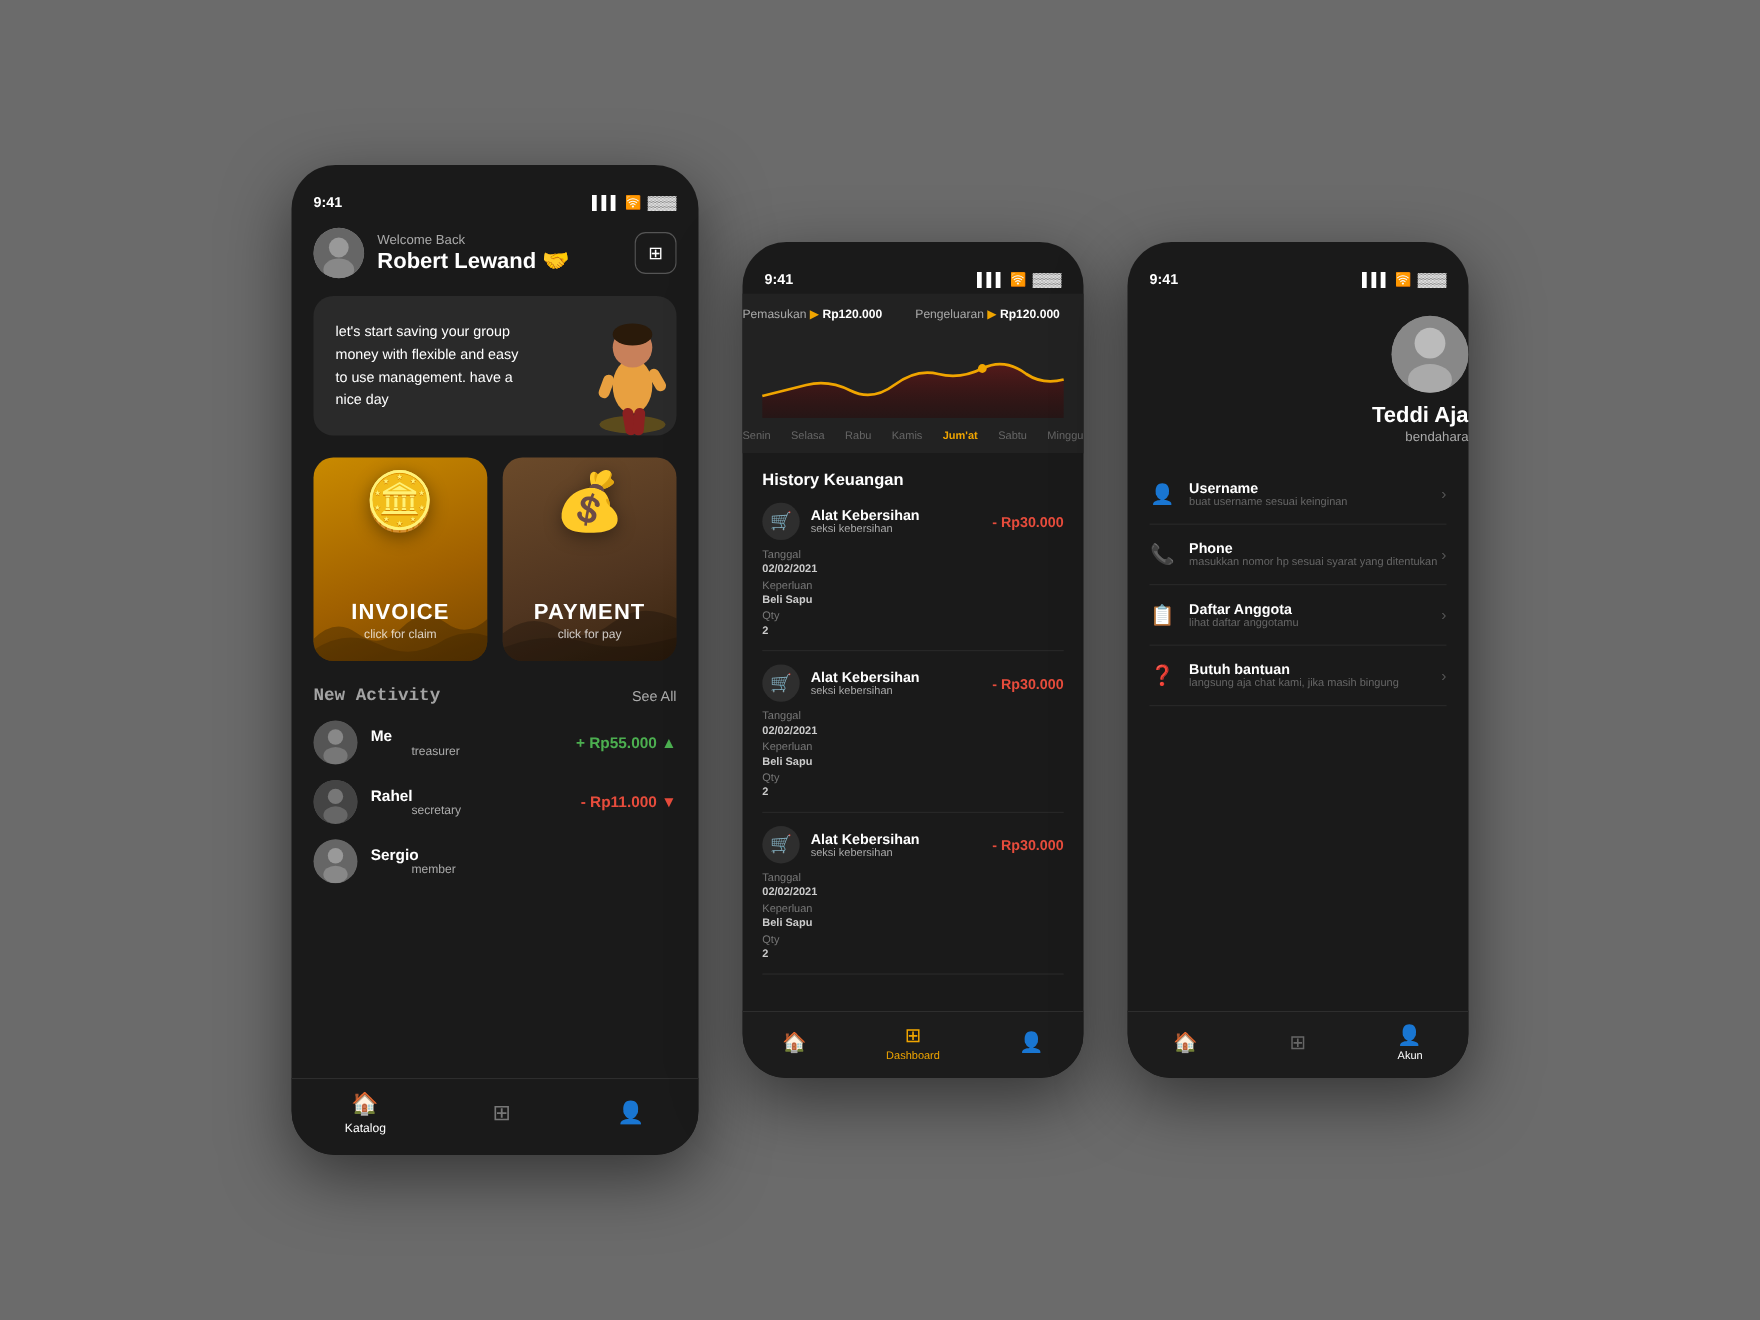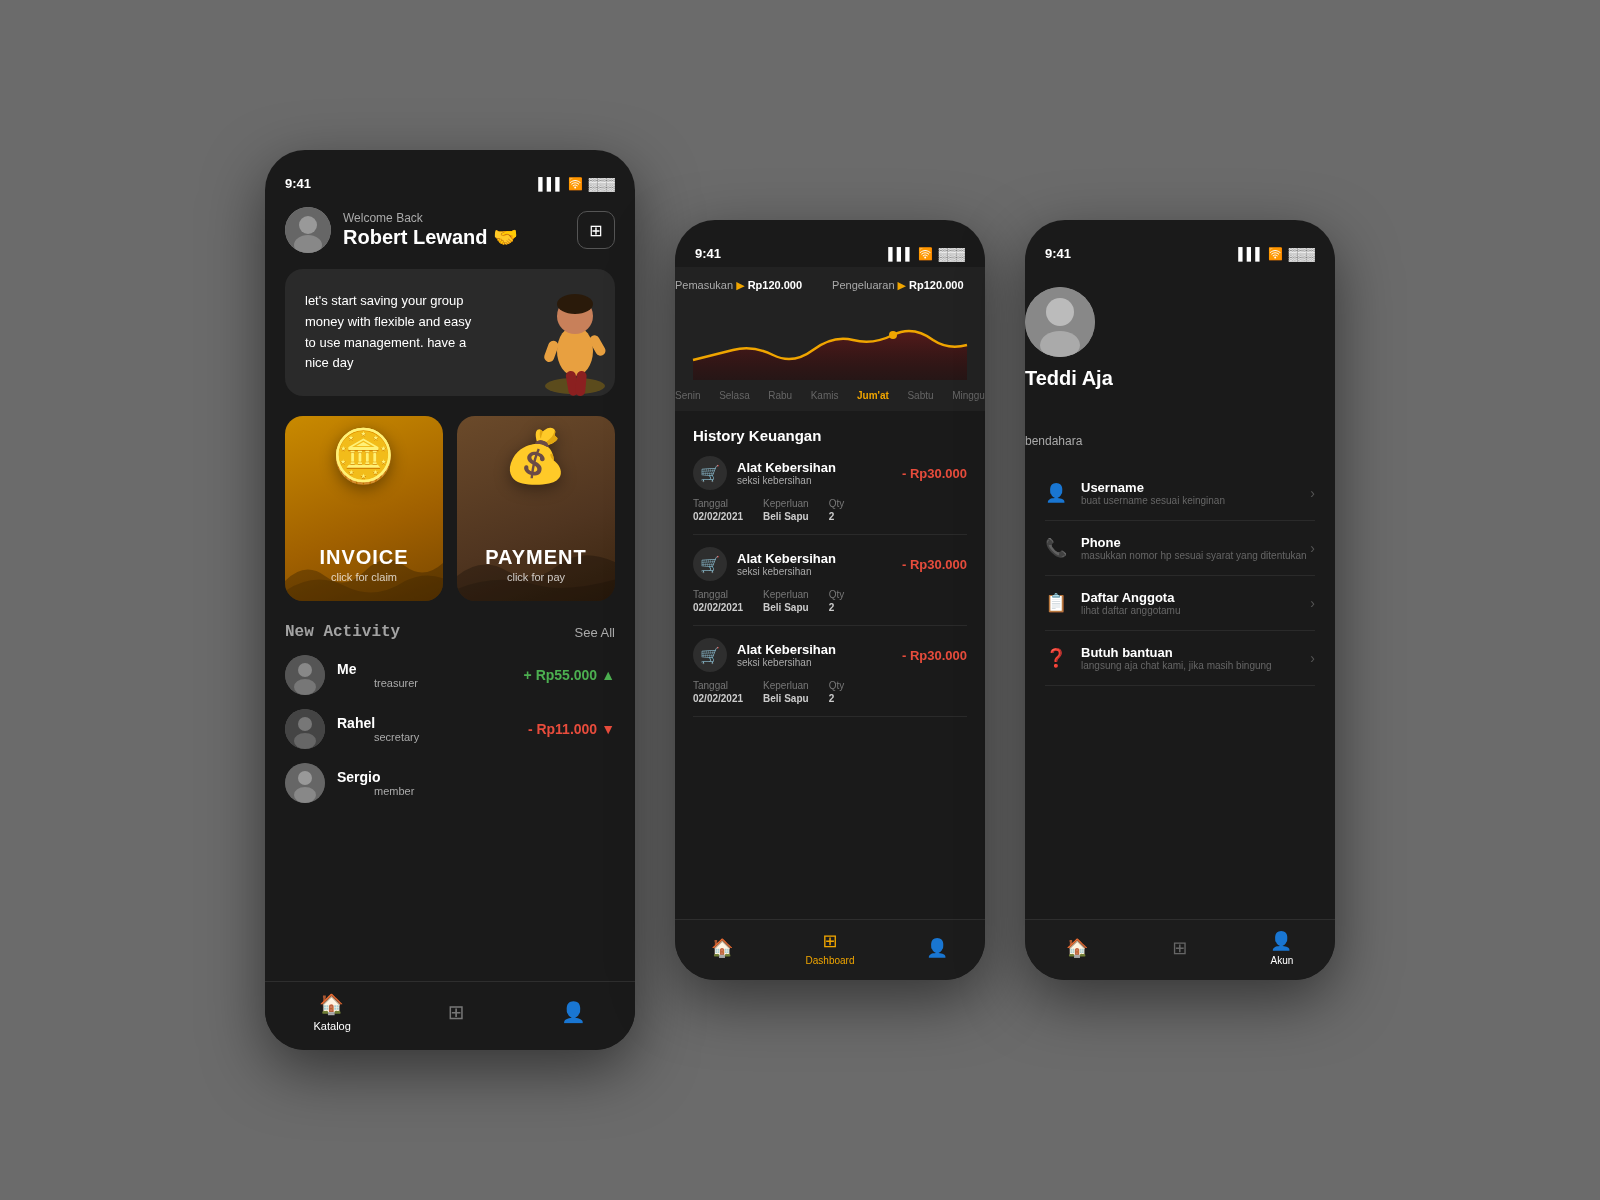--- a/index.html
+++ b/index.html
@@ -232,23 +232,24 @@
       display: flex; align-items: center; justify-content: center;
       font-size: 16px;
       color: #aaa;
     }
     .hist-name { color: #fff; font-size: 13px; font-weight: 600; }
     .hist-cat { color: #aaa; font-size: 10px; }
     .hist-amount { color: #e74c3c; font-size: 13px; font-weight: 700; }
 
     .history-details {
       display: flex;
-      gap: 20px;
+      gap: 4px;
       font-size: 10px;
       color: #777;
+      flex-direction: column;
     }
     .hist-detail-label { margin-bottom: 2px; }
     .hist-detail-value { color: #ccc; font-weight: 600; }
 
     
     .dash-nav {
       position: absolute;
       bottom: 0; left: 0; right: 0;
       background: #1c1c1c;
       border-top: 1px solid #2e2e2e;
@@ -265,32 +266,32 @@
     }
     .dash-nav-item.active { color: #f0a500; }
     .dash-nav-icon { font-size: 18px; }
 
     
     .phone3-content { padding: 0 20px; }
 
     .profile-section {
       display: flex;
       flex-direction: column;
-      align-items: flex-start;
+      align-items: flex-end;
       padding: 20px 0 18px;
     }
     .profile-avatar {
       width: 70px; height: 70px;
       border-radius: 50%;
       background: #888;
       overflow: hidden;
       margin-bottom: 10px;
     }
     .profile-name { color: #fff; font-size: 20px; font-weight: 700; }
-    .profile-role { color: #aaa; font-size: 12px; margin-top: 44px; }
+    .profile-role { color: #aaa; font-size: 12px; }
 
     .menu-section { margin-bottom: 10px; }
     .menu-item {
       display: flex;
       align-items: center;
       justify-content: space-between;
       padding: 14px 0;
       border-bottom: 1px solid #2a2a2a;
     }
     .menu-left { display: flex; align-items: center; gap: 12px; }

